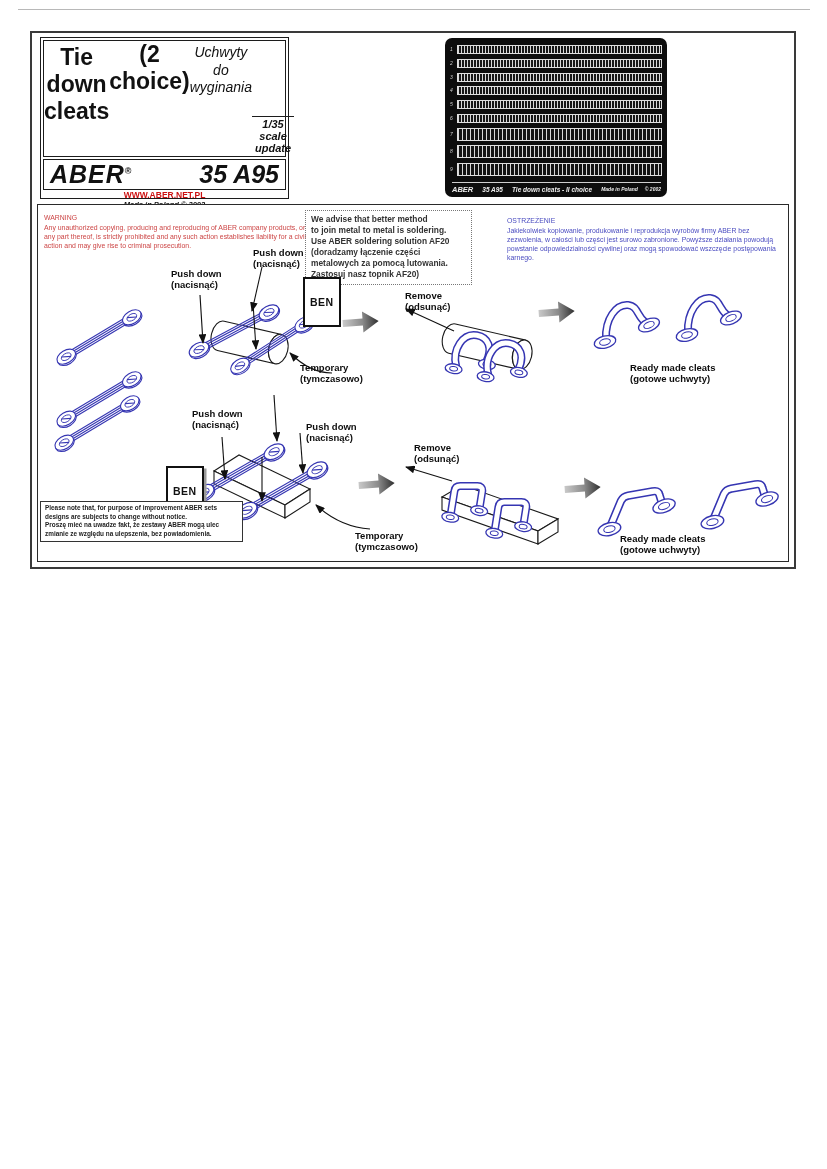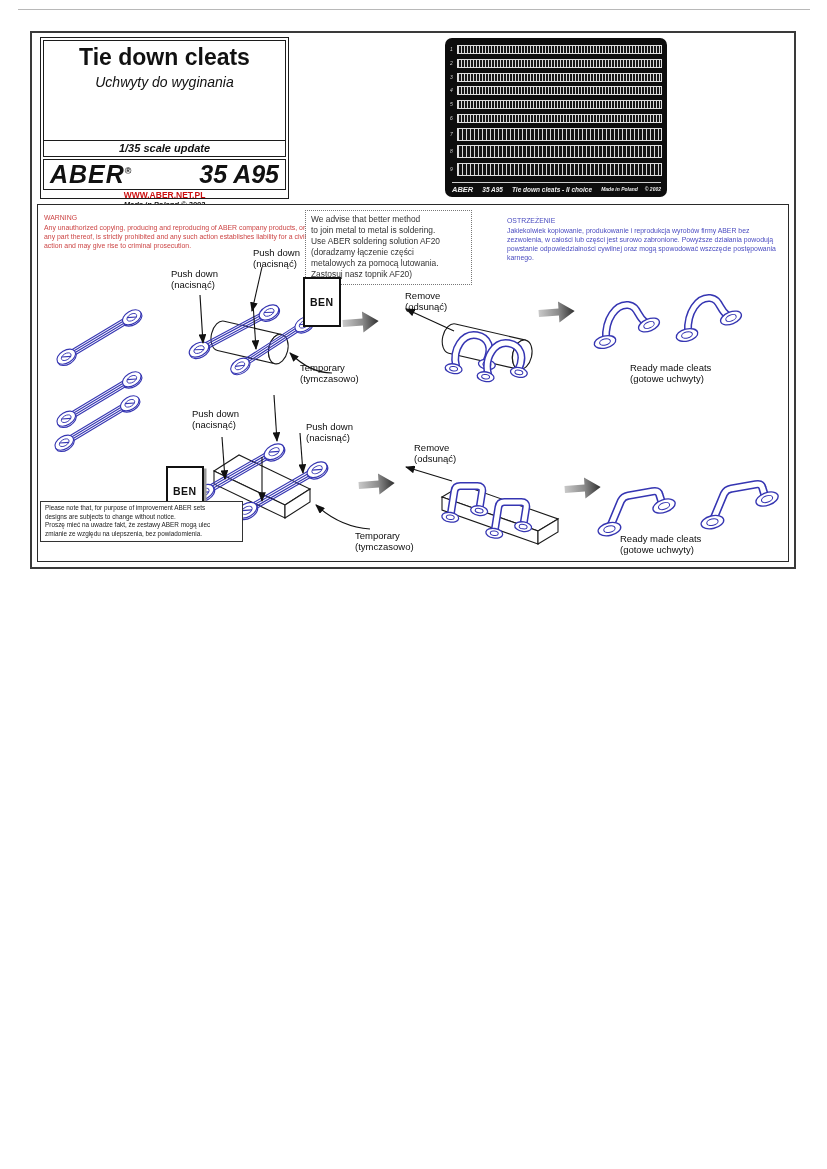--- a/index.html
+++ b/index.html
@@ -7,21 +7,21 @@
         font-family:"Liberation Sans",sans-serif;color:#111;overflow:hidden;}
   .page-top-edge{position:absolute;left:18px;top:9px;width:792px;height:1px;background:#b8b8b8;}
 
   
   .frame{position:absolute;left:30px;top:31px;width:762px;height:534px;border:2px solid #3a3a3a;}
 
   
   .title-block{position:absolute;left:8px;top:4px;width:249px;height:162px;
                border:1px solid #1c1c1c;padding:2px;box-sizing:border-box;background:#fff;}
   .title-box{border:1px solid #1c1c1c;height:117px;box-sizing:border-box;
-             display:flex;flex-direction:column;text-align:center;}
+             display:flex;text-align:center;}
   .t-big{font-size:23px;font-weight:bold;line-height:1.18;}
   .t-big.first{margin-top:3px;}
   .t-sub{font-size:14px;font-style:italic;line-height:1.25;}
   .t-sub.first{margin-top:3px;}
   .scale-row{margin-top:auto;border-top:1px solid #1c1c1c;text-align:center;
              font-size:11px;font-weight:bold;font-style:italic;padding:1px 3px 2px 3px;}
   .brand-box{border:1px solid #1c1c1c;margin-top:2px;height:31px;box-sizing:border-box;
              display:flex;justify-content:space-between;align-items:center;padding:0 6px;}
   .brand-name{font-size:25px;font-weight:bold;font-style:italic;letter-spacing:1px;}
   .brand-reg{font-size:9px;vertical-align:super;font-style:normal;}
@@ -48,21 +48,21 @@
   .ff-copy{margin-left:7px;font-size:5px;}
 
   
   .panel{position:absolute;left:5px;top:171px;width:750px;height:356px;border:1px solid #2a2a2a;
          background:#fff;}
   .warn-en{position:absolute;left:6px;top:9px;width:266px;color:#cc4545;font-size:6.9px;line-height:1.3;}
   .warn-title{margin-bottom:1px;}
   .advice{position:absolute;left:267px;top:5px;width:155px;border:1.4px dotted #777;
           padding:3px 5px;font-size:8.4px;color:#333;line-height:1.32;}
   .warn-pl{position:absolute;left:469px;top:11px;width:280px;color:#4a4cc0;font-size:6.9px;line-height:1.32;}
-  .pre{white-space:pre-line;}
+  .pre{white-space:pre-line;font-weight:bold;}
   .lbl{position:absolute;font-size:9.5px;line-height:1.18;color:#0d0d0d;}
   .ben{position:absolute;border:2px solid #111;background:#fff;font-weight:bold;font-size:10.5px;
        padding:16px 5px;line-height:14px;letter-spacing:0.5px;}
   .ben-shadow{box-shadow:2.5px 2.5px 0 #999;}
   .note-box{position:absolute;left:2px;top:296px;width:193px;border:1px solid #333;
             padding:2px 4px;font-size:6.4px;line-height:1.35;color:#222;background:#fff;}
   .diagram{position:absolute;left:0;top:0;}
 
   
   .bl  {stroke:#3535b2;fill:none;stroke-width:1.3;}
@@ -77,20 +77,21 @@
 <body>
 
 <div class="page">
   <div class="page-top-edge"></div>
 
   <div class="frame">
 
     <div class="title-block">
       <div class="title-box">
         <div class="t-big first">Tie down cleats</div>
+        <div class="t-big">(2 choice)</div>
         <div class="t-sub first">Uchwyty do wyginania</div>
         <div class="scale-row">1/35 scale update</div>
       </div>
       <div class="brand-box">
         <div class="brand-name"><span>ABER</span><span class="brand-reg">®</span></div>
         <div class="brand-code">35 A95</div>
       </div>
       <div class="www-row">
         <span class="www">WWW.ABER.NET.PL</span>
         <span class="madein">Made in Poland © 2002</span>

